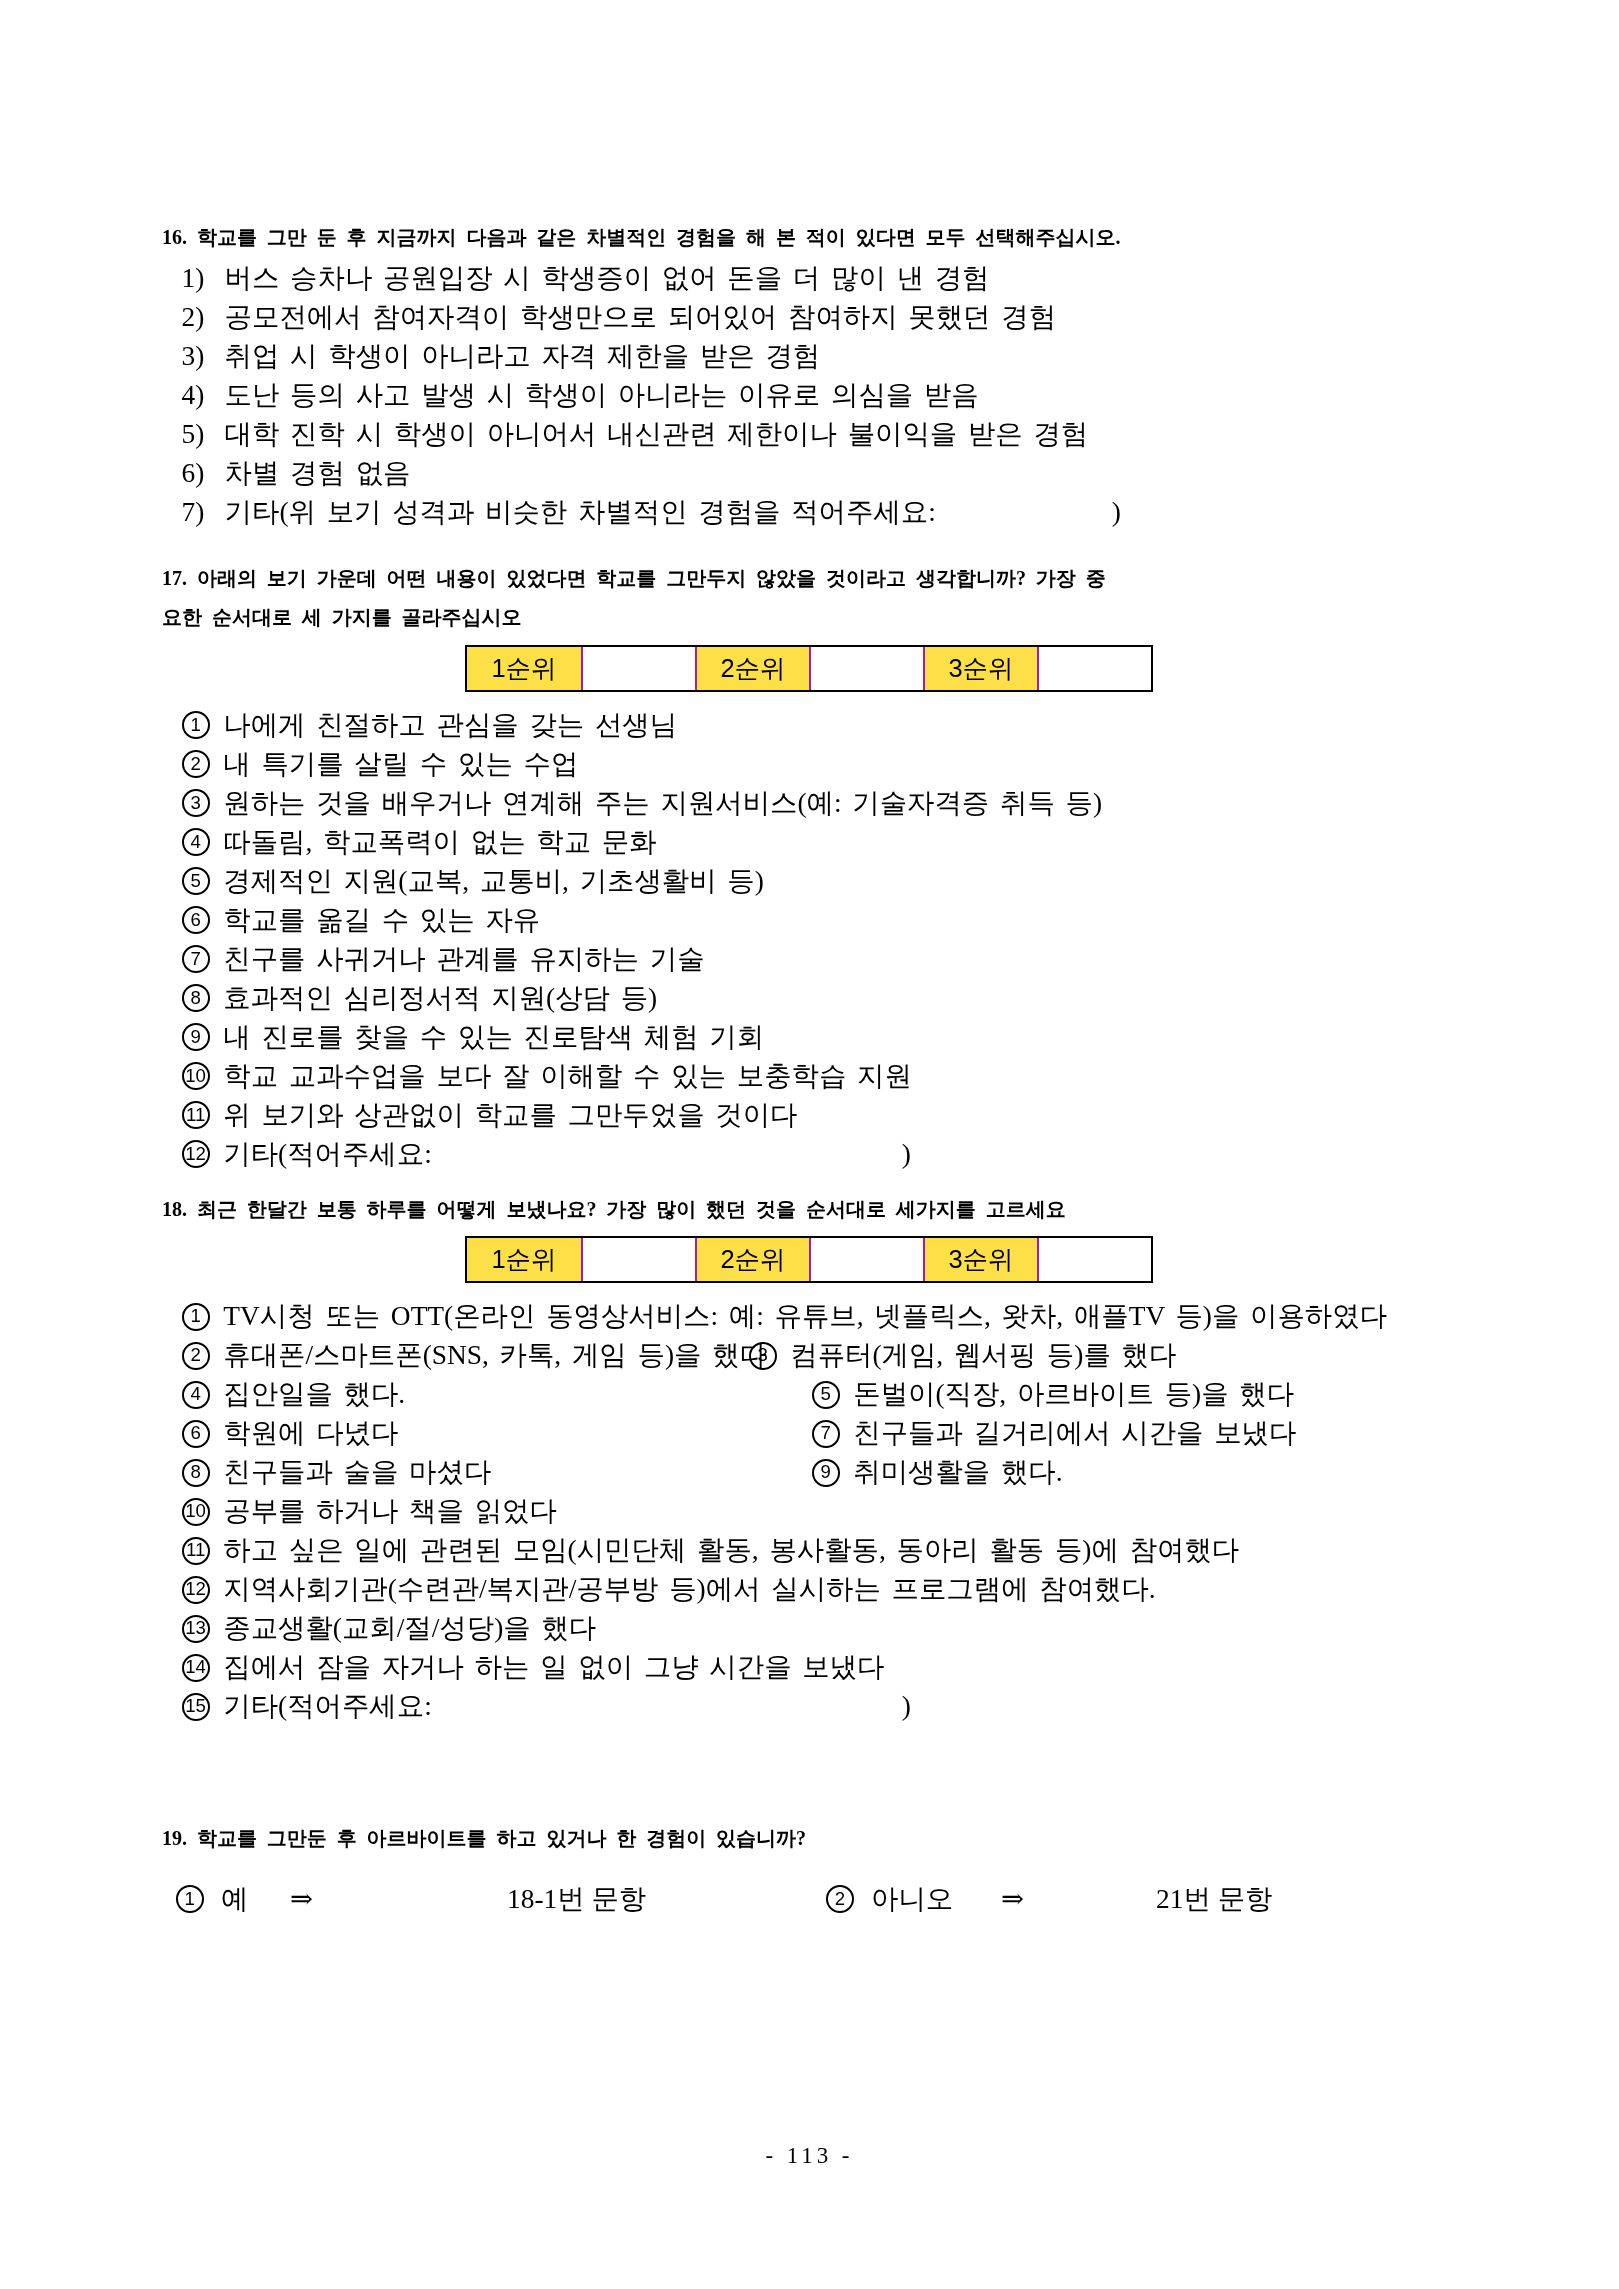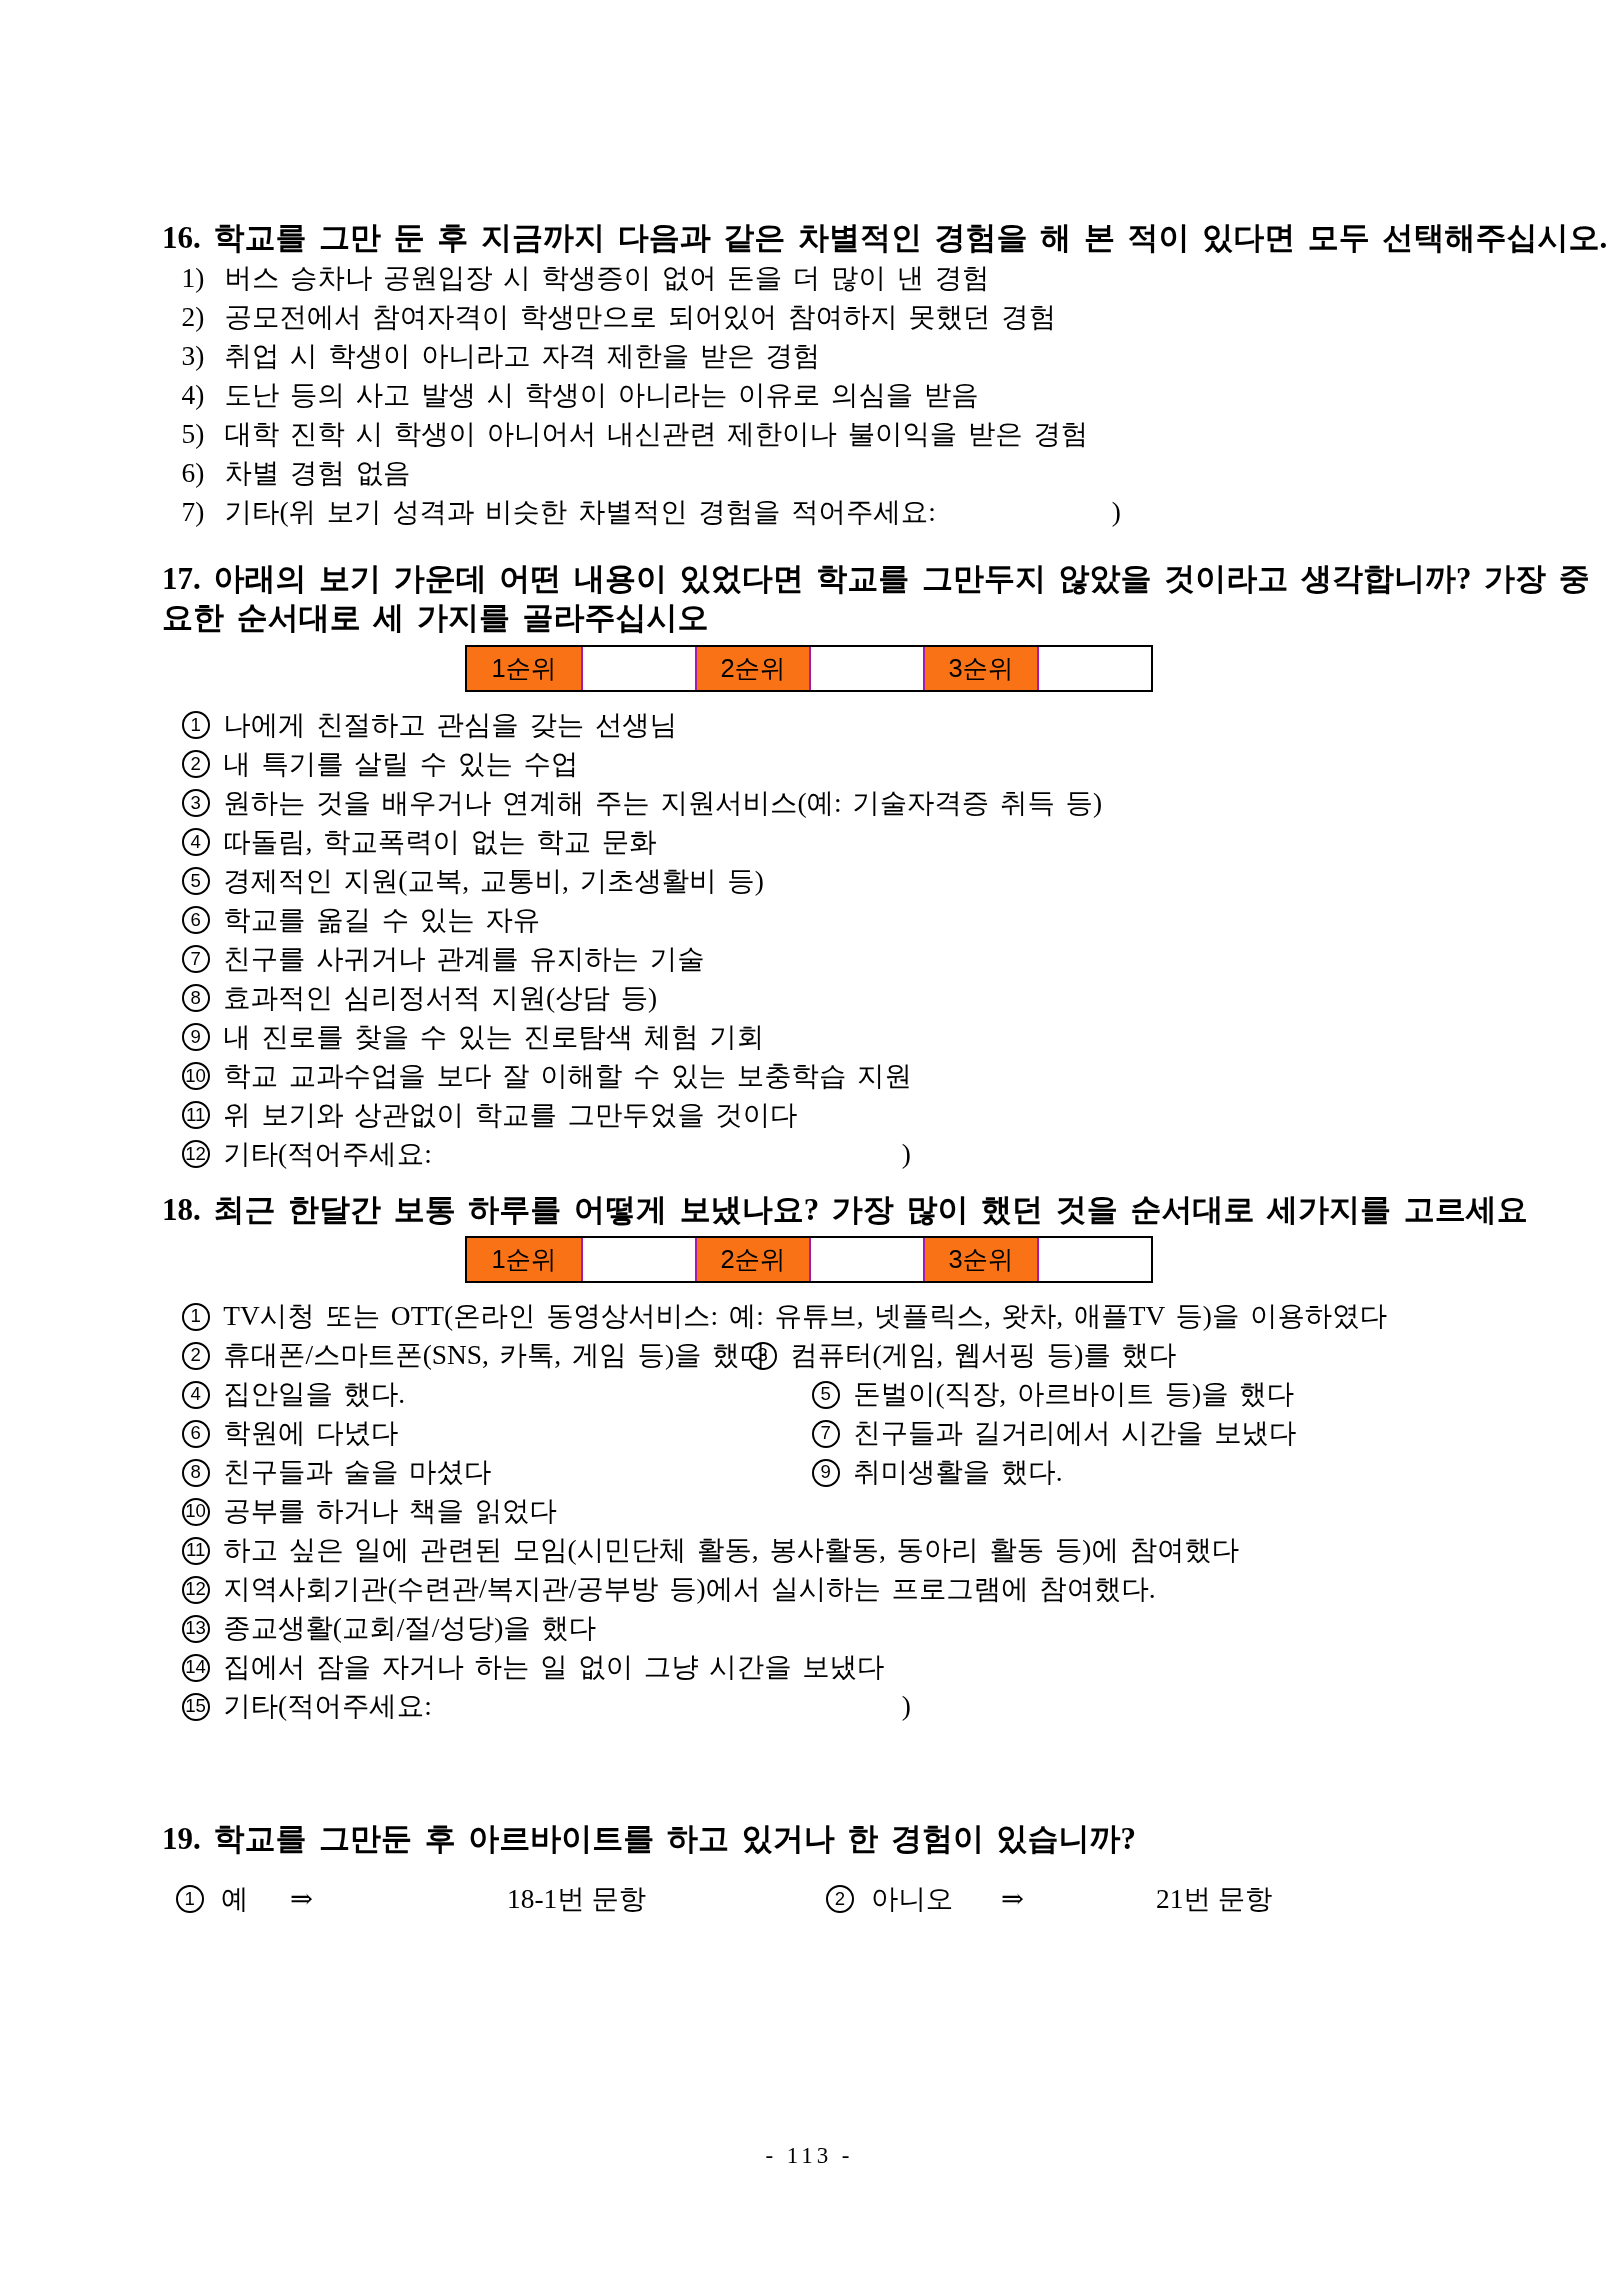--- a/index.html
+++ b/index.html
@@ -6,21 +6,21 @@
   .page{
     position:relative;
     width:1619px;height:2290px;
     margin:0 auto;
     background:#ffffff;
     font-family:"Liberation Serif","DejaVu Serif",serif;
     color:#000;
     overflow:hidden;
   }
   .content{position:absolute;left:162px;top:218px;width:1304px;}
-  .q-title{font-weight:bold;font-size:31px;line-height:39px;word-spacing:4.9px;white-space:nowrap;}
+  .q-title{font-weight:bold;font-size:20px;line-height:39px;word-spacing:4.9px;white-space:nowrap;}
   .opts{margin-top:2px;padding-left:19.6px;font-size:27.4px;word-spacing:3.9px;}
   .opt{display:flex;align-items:center;line-height:39px;height:39px;white-space:nowrap;}
   .opt .pnum{width:43px;flex:none;}
   .circ{
     display:inline-flex;align-items:center;justify-content:center;
     width:28px;height:28px;border:2px solid #000;border-radius:50%;
     font-size:18.6px;line-height:1;flex:none;margin-right:13.7px;
     font-family:"Liberation Sans",sans-serif;box-sizing:border-box;
   }
   .opt .txt{display:inline-block;}
@@ -30,21 +30,21 @@
     display:flex;margin:7.8px 0 13.7px 303px;
     border:2px solid #000;width:max-content;
     font-family:"Liberation Sans",sans-serif;
   }
   .rank-cell{
     width:114px;height:43px;box-sizing:border-box;
     display:flex;align-items:center;justify-content:center;
     font-size:25.5px;border-left:2px solid #a21caf;
   }
   .rank-cell:first-child{border-left:none;}
-  .rank-label{background:#f97316;}
+  .rank-label{background:#fde047;}
   .sec{margin-top:0;}
   .gap28{margin-top:27.4px;} .gap16{margin-top:15.7px;} .gap62{margin-top:93px;}
   .twocol{display:flex;}
   .w1{width:567px;flex:none;}
   .w2{width:630px;flex:none;}
   .q19-row{position:relative;height:43px;margin-top:21.6px;font-size:27.4px;}
   .q19-row span{position:absolute;top:0;line-height:39px;}
   .q19-row .circ{position:absolute;top:4.9px;}
   .footer{
     position:absolute;left:0;top:2143px;width:100%;

